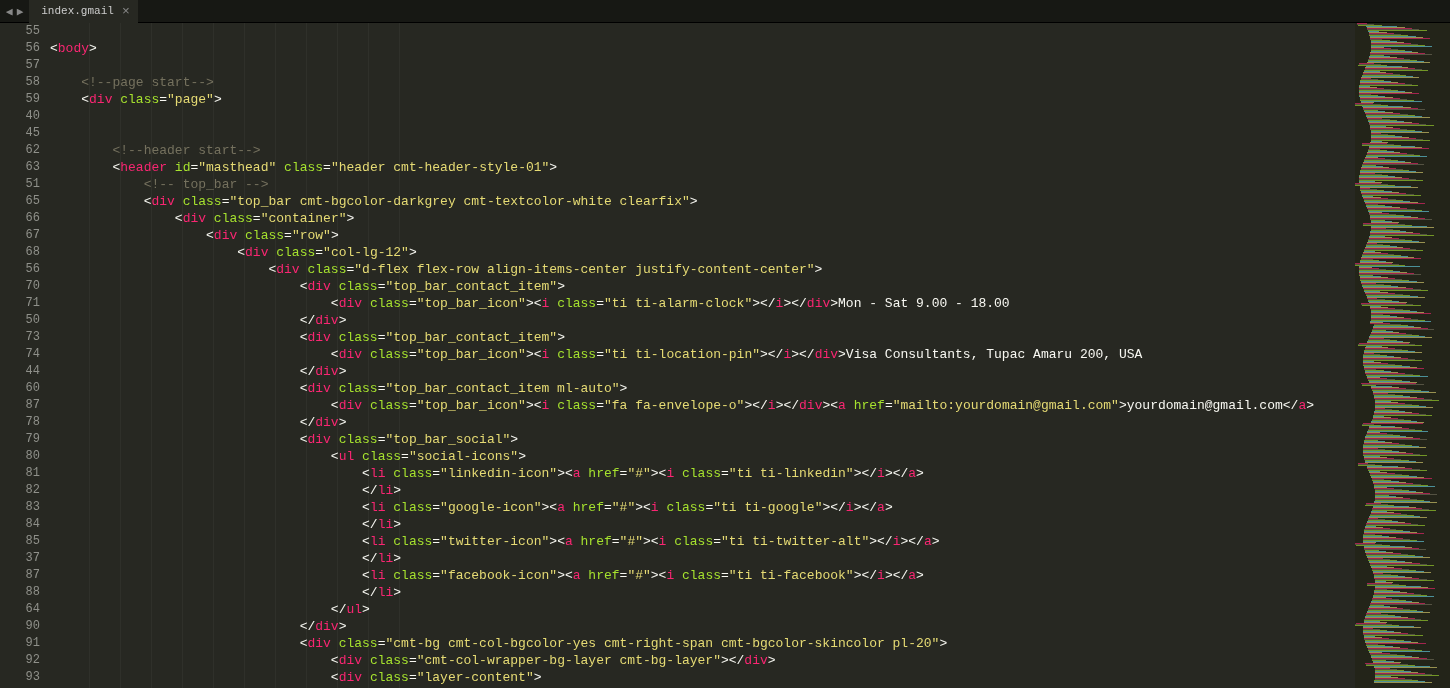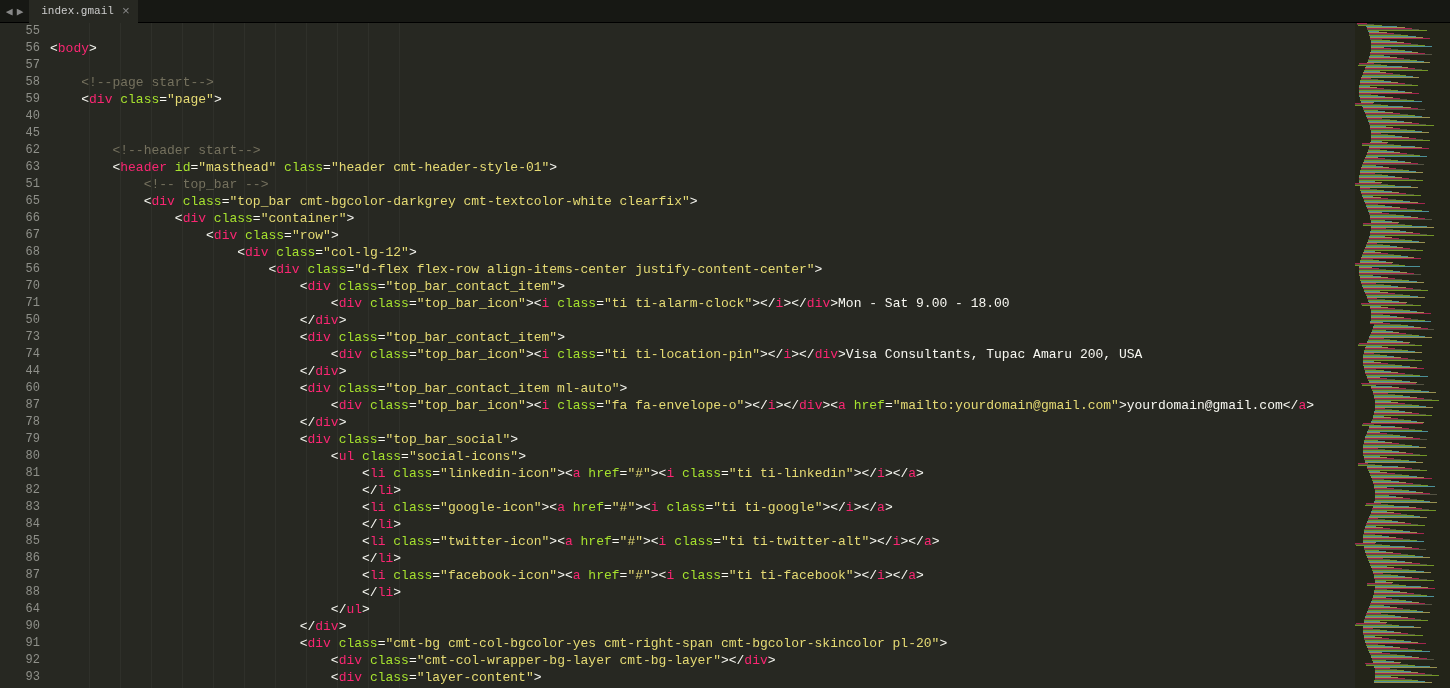--- a/index.html
+++ b/index.html
@@ -66,21 +66,21 @@
         <div class="line">60</div>
         <div class="line">87</div>
         <div class="line">78</div>
         <div class="line">79</div>
         <div class="line">80</div>
         <div class="line">81</div>
         <div class="line">82</div>
         <div class="line">83</div>
         <div class="line">84</div>
         <div class="line">85</div>
-        <div class="line">86</div>
+        <div class="line">37</div>
         <div class="line">87</div>
         <div class="line">88</div>
         <div class="line">64</div>
         <div class="line">90</div>
         <div class="line">91</div>
         <div class="line">92</div>
         <div class="line">93</div>
       </div>
     <div class="code" id="code"><div class="guide" style="left: 39px;"></div><div class="guide" style="left: 70px;"></div><div class="guide" style="left: 101px;"></div><div class="guide" style="left: 132px;"></div><div class="guide" style="left: 163px;"></div><div class="guide" style="left: 194px;"></div><div class="guide" style="left: 225px;"></div><div class="guide" style="left: 256px;"></div><div class="guide" style="left: 287px;"></div><div class="guide" style="left: 318px;"></div><div class="guide" style="left: 349px;"></div><div class="line"></div><div class="line"><span style="color: rgb(59, 58, 50);"></span><span class="c-punct">&lt;</span><span class="c-tag">body</span><span class="c-punct">&gt;</span></div><div class="line"></div><div class="line"><span style="color: rgb(59, 58, 50);">    </span><span class="c-comment">&lt;!--page start--&gt;</span></div><div class="line"><span style="color: rgb(59, 58, 50);">    </span><span class="c-punct">&lt;</span><span class="c-tag">div</span><span class="c-attr"> class</span><span class="c-punct">=</span><span class="c-str">"page"</span><span class="c-punct">&gt;</span></div><div class="line"></div><div class="line"></div><div class="line"><span style="color: rgb(59, 58, 50);">        </span><span class="c-comment">&lt;!--header start--&gt;</span></div><div class="line"><span style="color: rgb(59, 58, 50);">        </span><span class="c-punct">&lt;</span><span class="c-tag">header</span><span class="c-attr"> id</span><span class="c-punct">=</span><span class="c-str">"masthead"</span><span class="c-attr"> class</span><span class="c-punct">=</span><span class="c-str">"header cmt-header-style-01"</span><span class="c-punct">&gt;</span></div><div class="line"><span style="color: rgb(59, 58, 50);">            </span><span class="c-comment">&lt;!-- top_bar --&gt;</span></div><div class="line"><span style="color: rgb(59, 58, 50);">            </span><span class="c-punct">&lt;</span><span class="c-tag">div</span><span class="c-attr"> class</span><span class="c-punct">=</span><span class="c-str">"top_bar cmt-bgcolor-darkgrey cmt-textcolor-white clearfix"</span><span class="c-punct">&gt;</span></div><div class="line"><span style="color: rgb(59, 58, 50);">                </span><span class="c-punct">&lt;</span><span class="c-tag">div</span><span class="c-attr"> class</span><span class="c-punct">=</span><span class="c-str">"container"</span><span class="c-punct">&gt;</span></div><div class="line"><span style="color: rgb(59, 58, 50);">                    </span><span class="c-punct">&lt;</span><span class="c-tag">div</span><span class="c-attr"> class</span><span class="c-punct">=</span><span class="c-str">"row"</span><span class="c-punct">&gt;</span></div><div class="line"><span style="color: rgb(59, 58, 50);">                        </span><span class="c-punct">&lt;</span><span class="c-tag">div</span><span class="c-attr"> class</span><span class="c-punct">=</span><span class="c-str">"col-lg-12"</span><span class="c-punct">&gt;</span></div><div class="line"><span style="color: rgb(59, 58, 50);">                            </span><span class="c-punct">&lt;</span><span class="c-tag">div</span><span class="c-attr"> class</span><span class="c-punct">=</span><span class="c-str">"d-flex flex-row align-items-center justify-content-center"</span><span class="c-punct">&gt;</span></div><div class="line"><span style="color: rgb(59, 58, 50);">                                </span><span class="c-punct">&lt;</span><span class="c-tag">div</span><span class="c-attr"> class</span><span class="c-punct">=</span><span class="c-str">"top_bar_contact_item"</span><span class="c-punct">&gt;</span></div><div class="line"><span style="color: rgb(59, 58, 50);">                                    </span><span class="c-punct">&lt;</span><span class="c-tag">div</span><span class="c-attr"> class</span><span class="c-punct">=</span><span class="c-str">"top_bar_icon"</span><span class="c-punct">&gt;&lt;</span><span class="c-tag">i</span><span class="c-attr"> class</span><span class="c-punct">=</span><span class="c-str">"ti ti-alarm-clock"</span><span class="c-punct">&gt;&lt;/</span><span class="c-tag">i</span><span class="c-punct">&gt;&lt;/</span><span class="c-tag">div</span><span class="c-punct">&gt;</span><span class="c-text">Mon - Sat 9.00 - 18.00</span></div><div class="line"><span style="color: rgb(59, 58, 50);">                                </span><span class="c-punct">&lt;/</span><span class="c-tag">div</span><span class="c-punct">&gt;</span></div><div class="line"><span style="color: rgb(59, 58, 50);">                                </span><span class="c-punct">&lt;</span><span class="c-tag">div</span><span class="c-attr"> class</span><span class="c-punct">=</span><span class="c-str">"top_bar_contact_item"</span><span class="c-punct">&gt;</span></div><div class="line"><span style="color: rgb(59, 58, 50);">                                    </span><span class="c-punct">&lt;</span><span class="c-tag">div</span><span class="c-attr"> class</span><span class="c-punct">=</span><span class="c-str">"top_bar_icon"</span><span class="c-punct">&gt;&lt;</span><span class="c-tag">i</span><span class="c-attr"> class</span><span class="c-punct">=</span><span class="c-str">"ti ti-location-pin"</span><span class="c-punct">&gt;&lt;/</span><span class="c-tag">i</span><span class="c-punct">&gt;&lt;/</span><span class="c-tag">div</span><span class="c-punct">&gt;</span><span class="c-text">Visa Consultants, Tupac Amaru 200, USA</span></div><div class="line"><span style="color: rgb(59, 58, 50);">                                </span><span class="c-punct">&lt;/</span><span class="c-tag">div</span><span class="c-punct">&gt;</span></div><div class="line"><span style="color: rgb(59, 58, 50);">                                </span><span class="c-punct">&lt;</span><span class="c-tag">div</span><span class="c-attr"> class</span><span class="c-punct">=</span><span class="c-str">"top_bar_contact_item ml-auto"</span><span class="c-punct">&gt;</span></div><div class="line"><span style="color: rgb(59, 58, 50);">                                    </span><span class="c-punct">&lt;</span><span class="c-tag">div</span><span class="c-attr"> class</span><span class="c-punct">=</span><span class="c-str">"top_bar_icon"</span><span class="c-punct">&gt;&lt;</span><span class="c-tag">i</span><span class="c-attr"> class</span><span class="c-punct">=</span><span class="c-str">"fa fa-envelope-o"</span><span class="c-punct">&gt;&lt;/</span><span class="c-tag">i</span><span class="c-punct">&gt;&lt;/</span><span class="c-tag">div</span><span class="c-punct">&gt;&lt;</span><span class="c-tag">a</span><span class="c-attr"> href</span><span class="c-punct">=</span><span class="c-str">"mailto:yourdomain@gmail.com"</span><span class="c-punct">&gt;</span><span class="c-text">yourdomain@gmail.com</span><span class="c-punct">&lt;/</span><span class="c-tag">a</span><span class="c-punct">&gt;</span></div><div class="line"><span style="color: rgb(59, 58, 50);">                                </span><span class="c-punct">&lt;/</span><span class="c-tag">div</span><span class="c-punct">&gt;</span></div><div class="line"><span style="color: rgb(59, 58, 50);">                                </span><span class="c-punct">&lt;</span><span class="c-tag">div</span><span class="c-attr"> class</span><span class="c-punct">=</span><span class="c-str">"top_bar_social"</span><span class="c-punct">&gt;</span></div><div class="line"><span style="color: rgb(59, 58, 50);">                                    </span><span class="c-punct">&lt;</span><span class="c-tag">ul</span><span class="c-attr"> class</span><span class="c-punct">=</span><span class="c-str">"social-icons"</span><span class="c-punct">&gt;</span></div><div class="line"><span style="color: rgb(59, 58, 50);">                                        </span><span class="c-punct">&lt;</span><span class="c-tag">li</span><span class="c-attr"> class</span><span class="c-punct">=</span><span class="c-str">"linkedin-icon"</span><span class="c-punct">&gt;&lt;</span><span class="c-tag">a</span><span class="c-attr"> href</span><span class="c-punct">=</span><span class="c-str">"#"</span><span class="c-punct">&gt;&lt;</span><span class="c-tag">i</span><span class="c-attr"> class</span><span class="c-punct">=</span><span class="c-str">"ti ti-linkedin"</span><span class="c-punct">&gt;&lt;/</span><span class="c-tag">i</span><span class="c-punct">&gt;&lt;/</span><span class="c-tag">a</span><span class="c-punct">&gt;</span></div><div class="line"><span style="color: rgb(59, 58, 50);">                                        </span><span class="c-punct">&lt;/</span><span class="c-tag">li</span><span class="c-punct">&gt;</span></div><div class="line"><span style="color: rgb(59, 58, 50);">                                        </span><span class="c-punct">&lt;</span><span class="c-tag">li</span><span class="c-attr"> class</span><span class="c-punct">=</span><span class="c-str">"google-icon"</span><span class="c-punct">&gt;&lt;</span><span class="c-tag">a</span><span class="c-attr"> href</span><span class="c-punct">=</span><span class="c-str">"#"</span><span class="c-punct">&gt;&lt;</span><span class="c-tag">i</span><span class="c-attr"> class</span><span class="c-punct">=</span><span class="c-str">"ti ti-google"</span><span class="c-punct">&gt;&lt;/</span><span class="c-tag">i</span><span class="c-punct">&gt;&lt;/</span><span class="c-tag">a</span><span class="c-punct">&gt;</span></div><div class="line"><span style="color: rgb(59, 58, 50);">                                        </span><span class="c-punct">&lt;/</span><span class="c-tag">li</span><span class="c-punct">&gt;</span></div><div class="line"><span style="color: rgb(59, 58, 50);">                                        </span><span class="c-punct">&lt;</span><span class="c-tag">li</span><span class="c-attr"> class</span><span class="c-punct">=</span><span class="c-str">"twitter-icon"</span><span class="c-punct">&gt;&lt;</span><span class="c-tag">a</span><span class="c-attr"> href</span><span class="c-punct">=</span><span class="c-str">"#"</span><span class="c-punct">&gt;&lt;</span><span class="c-tag">i</span><span class="c-attr"> class</span><span class="c-punct">=</span><span class="c-str">"ti ti-twitter-alt"</span><span class="c-punct">&gt;&lt;/</span><span class="c-tag">i</span><span class="c-punct">&gt;&lt;/</span><span class="c-tag">a</span><span class="c-punct">&gt;</span></div><div class="line"><span style="color: rgb(59, 58, 50);">                                        </span><span class="c-punct">&lt;/</span><span class="c-tag">li</span><span class="c-punct">&gt;</span></div><div class="line"><span style="color: rgb(59, 58, 50);">                                        </span><span class="c-punct">&lt;</span><span class="c-tag">li</span><span class="c-attr"> class</span><span class="c-punct">=</span><span class="c-str">"facebook-icon"</span><span class="c-punct">&gt;&lt;</span><span class="c-tag">a</span><span class="c-attr"> href</span><span class="c-punct">=</span><span class="c-str">"#"</span><span class="c-punct">&gt;&lt;</span><span class="c-tag">i</span><span class="c-attr"> class</span><span class="c-punct">=</span><span class="c-str">"ti ti-facebook"</span><span class="c-punct">&gt;&lt;/</span><span class="c-tag">i</span><span class="c-punct">&gt;&lt;/</span><span class="c-tag">a</span><span class="c-punct">&gt;</span></div><div class="line"><span style="color: rgb(59, 58, 50);">                                        </span><span class="c-punct">&lt;/</span><span class="c-tag">li</span><span class="c-punct">&gt;</span></div><div class="line"><span style="color: rgb(59, 58, 50);">                                    </span><span class="c-punct">&lt;/</span><span class="c-tag">ul</span><span class="c-punct">&gt;</span></div><div class="line"><span style="color: rgb(59, 58, 50);">                                </span><span class="c-punct">&lt;/</span><span class="c-tag">div</span><span class="c-punct">&gt;</span></div><div class="line"><span style="color: rgb(59, 58, 50);">                                </span><span class="c-punct">&lt;</span><span class="c-tag">div</span><span class="c-attr"> class</span><span class="c-punct">=</span><span class="c-str">"cmt-bg cmt-col-bgcolor-yes cmt-right-span cmt-bgcolor-skincolor pl-20"</span><span class="c-punct">&gt;</span></div><div class="line"><span style="color: rgb(59, 58, 50);">                                    </span><span class="c-punct">&lt;</span><span class="c-tag">div</span><span class="c-attr"> class</span><span class="c-punct">=</span><span class="c-str">"cmt-col-wrapper-bg-layer cmt-bg-layer"</span><span class="c-punct">&gt;&lt;/</span><span class="c-tag">div</span><span class="c-punct">&gt;</span></div><div class="line"><span style="color: rgb(59, 58, 50);">                                    </span><span class="c-punct">&lt;</span><span class="c-tag">div</span><span class="c-attr"> class</span><span class="c-punct">=</span><span class="c-str">"layer-content"</span><span class="c-punct">&gt;</span></div></div>
     <div class="minimap" id="minimap">

